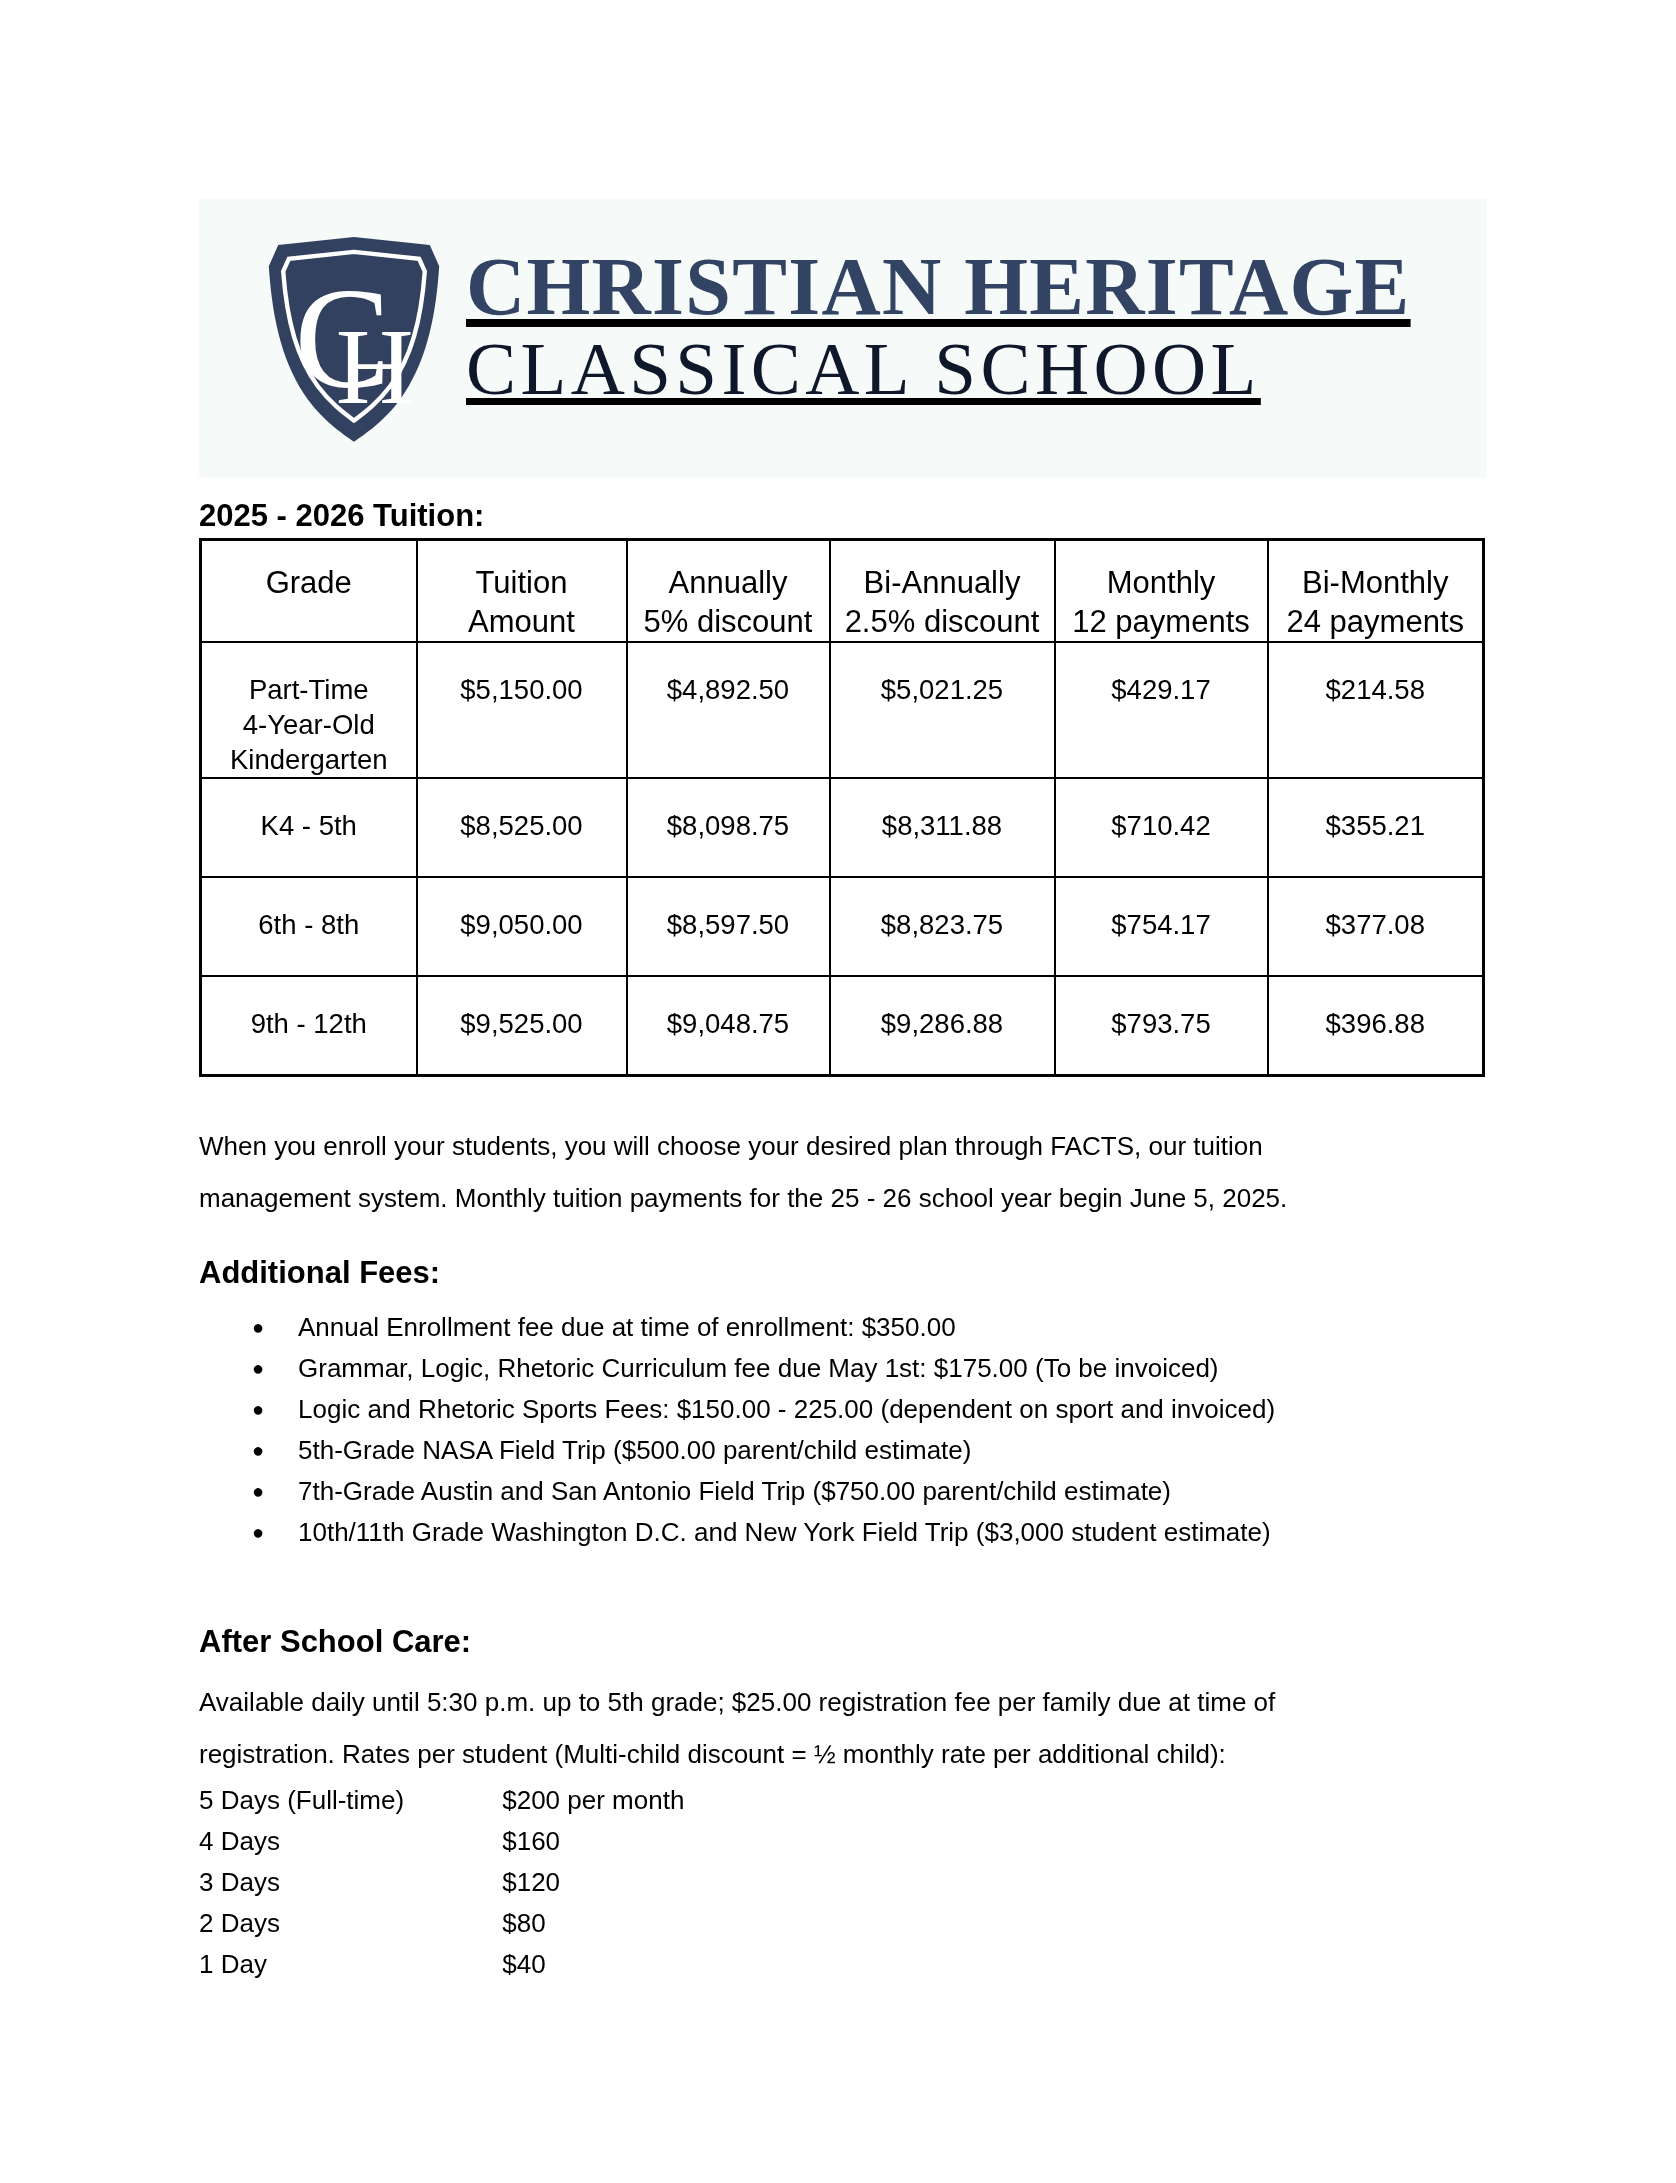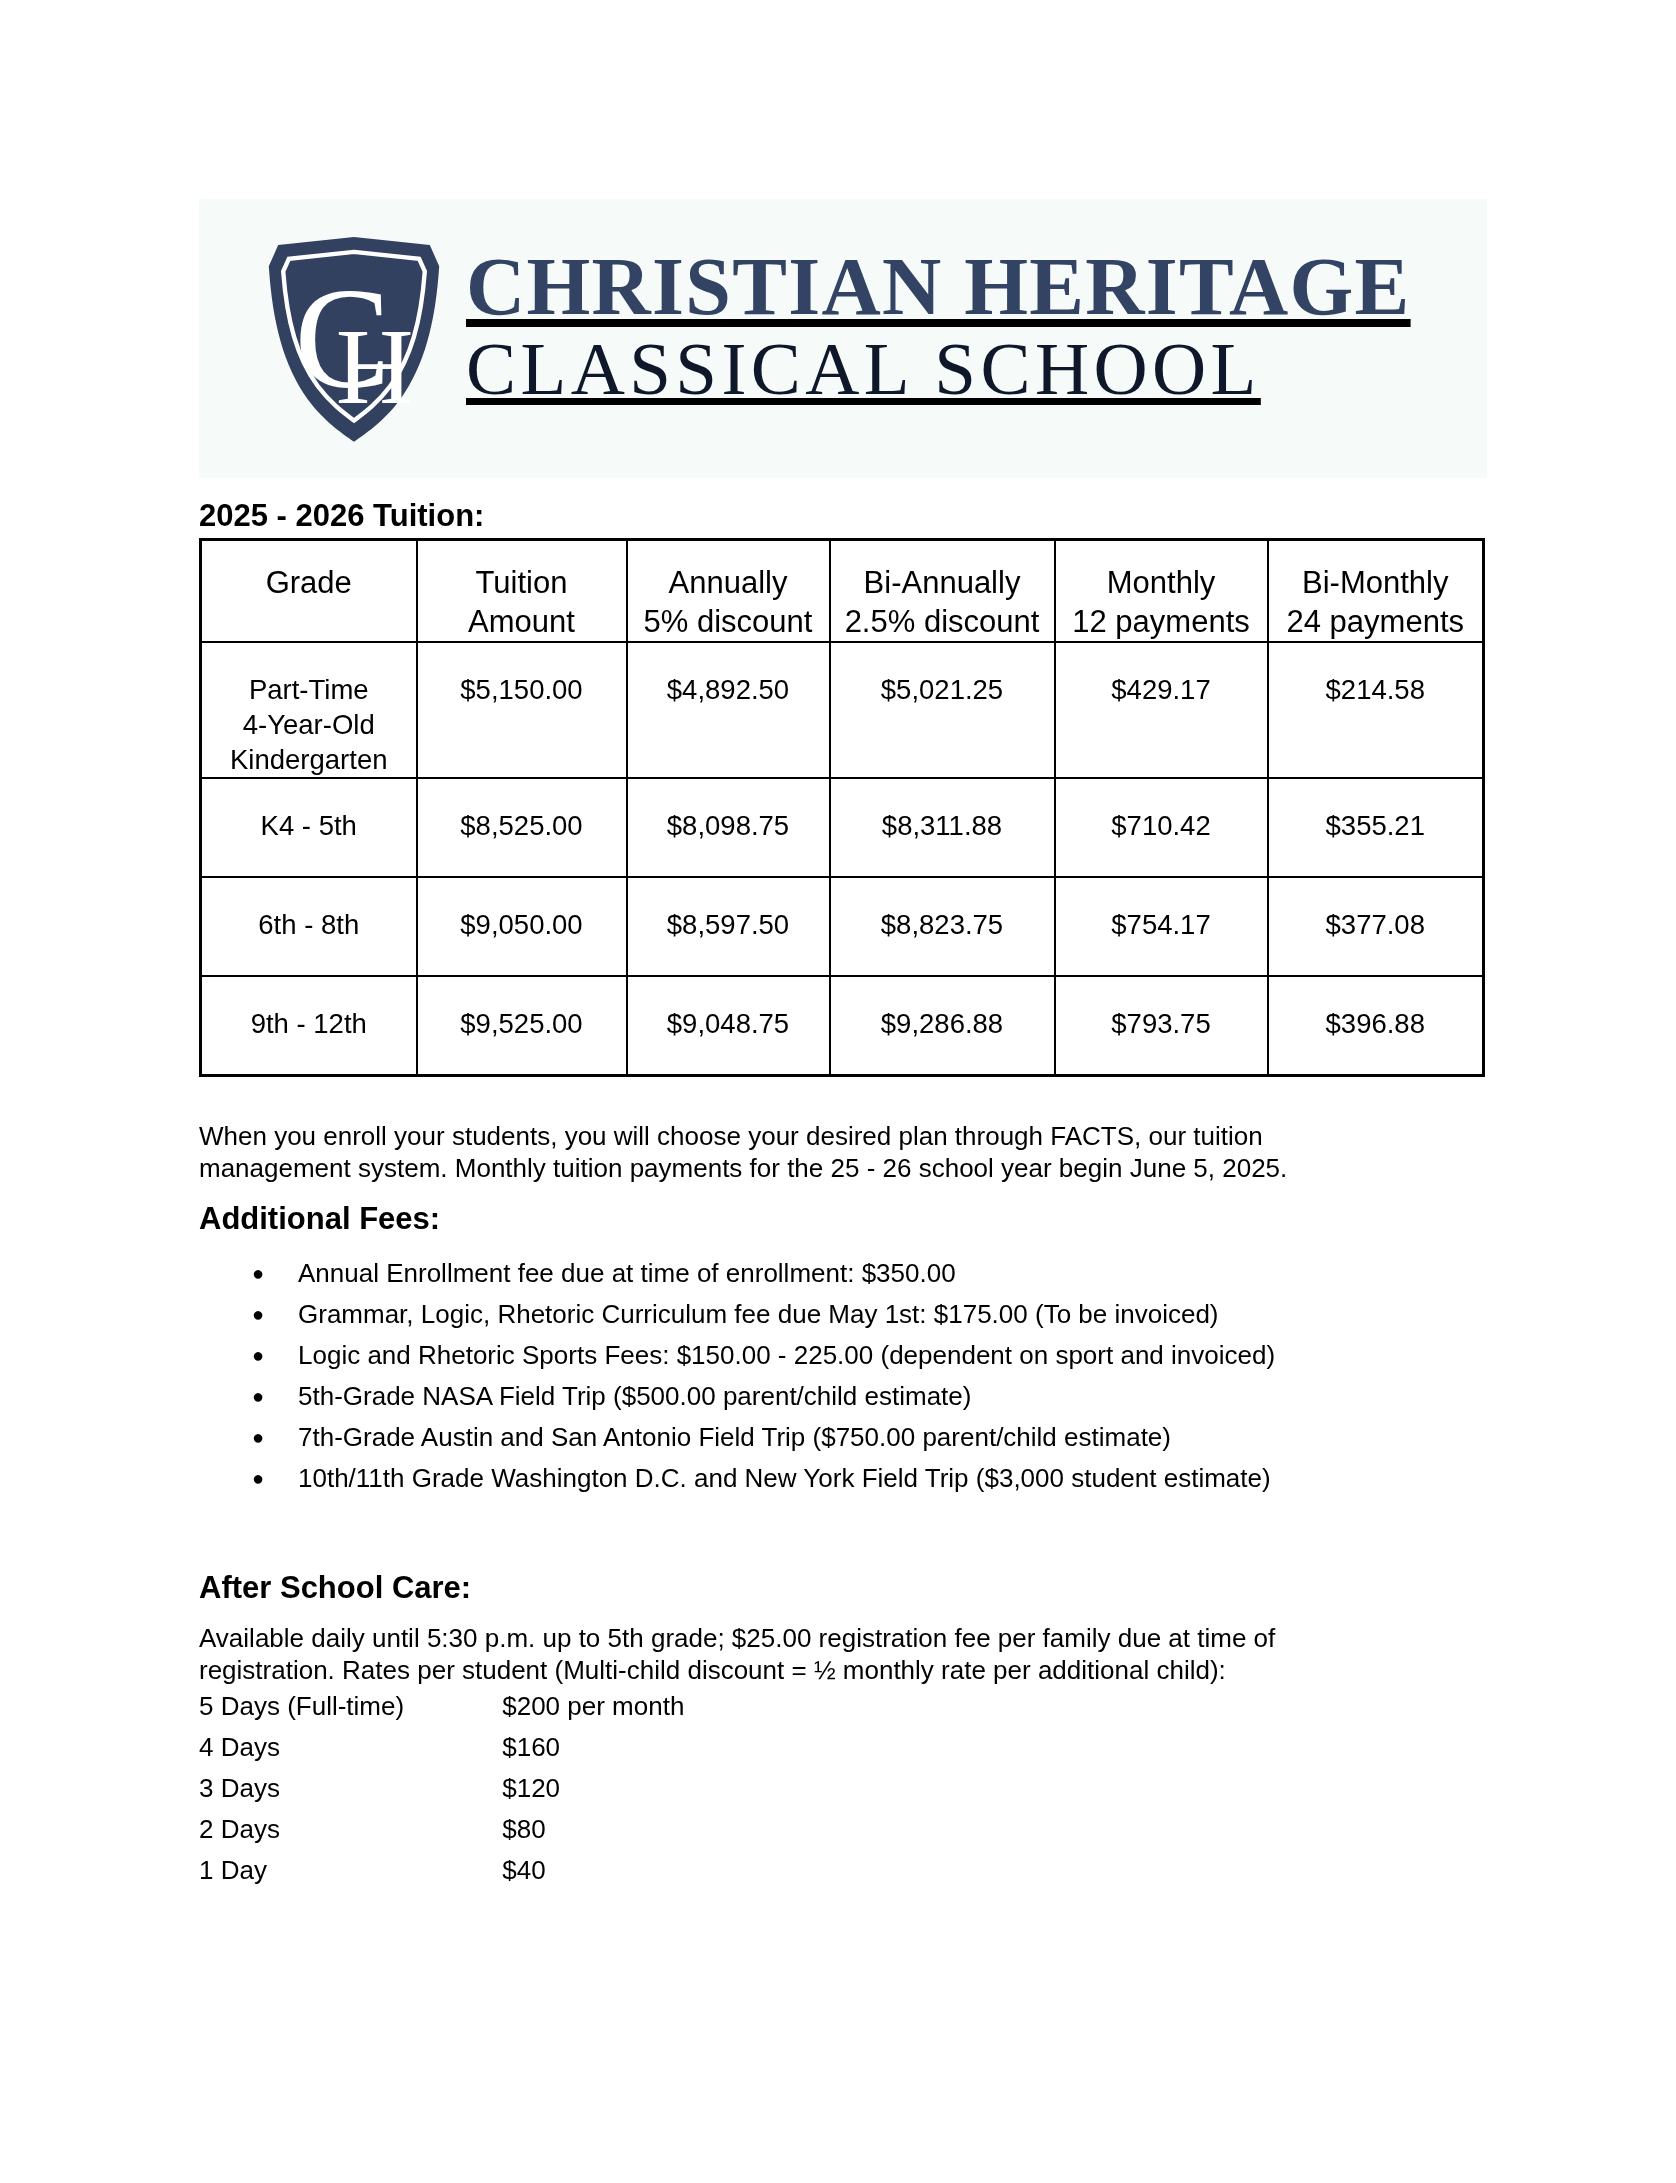--- a/index.html
+++ b/index.html
@@ -47,26 +47,26 @@
   
   .section-title {
     font-size: 31px;
     font-weight: bold;
     line-height: 38px;
     margin: 0;
   }
   #tuition-title { margin-top: 19.4px; }
   .body-text {
     font-size: 26px;
-    line-height: 32px;
+    line-height: 52px;
     margin: 0;
     white-space: pre-line;
   }
   #enrollment-note { margin-top: 43px; }
-  #additional-fees-title { margin-top: 16px; }
+  #additional-fees-title { margin-top: 30px; }
   #after-school-title { margin-top: 70px; }
   #after-school-desc { margin-top: 15px; }
 
   
   table.tuition {
     margin-top: 2.5px;
     width: 1284px;
     border-collapse: collapse;
     table-layout: fixed;
     border: 3.1px solid #000;

